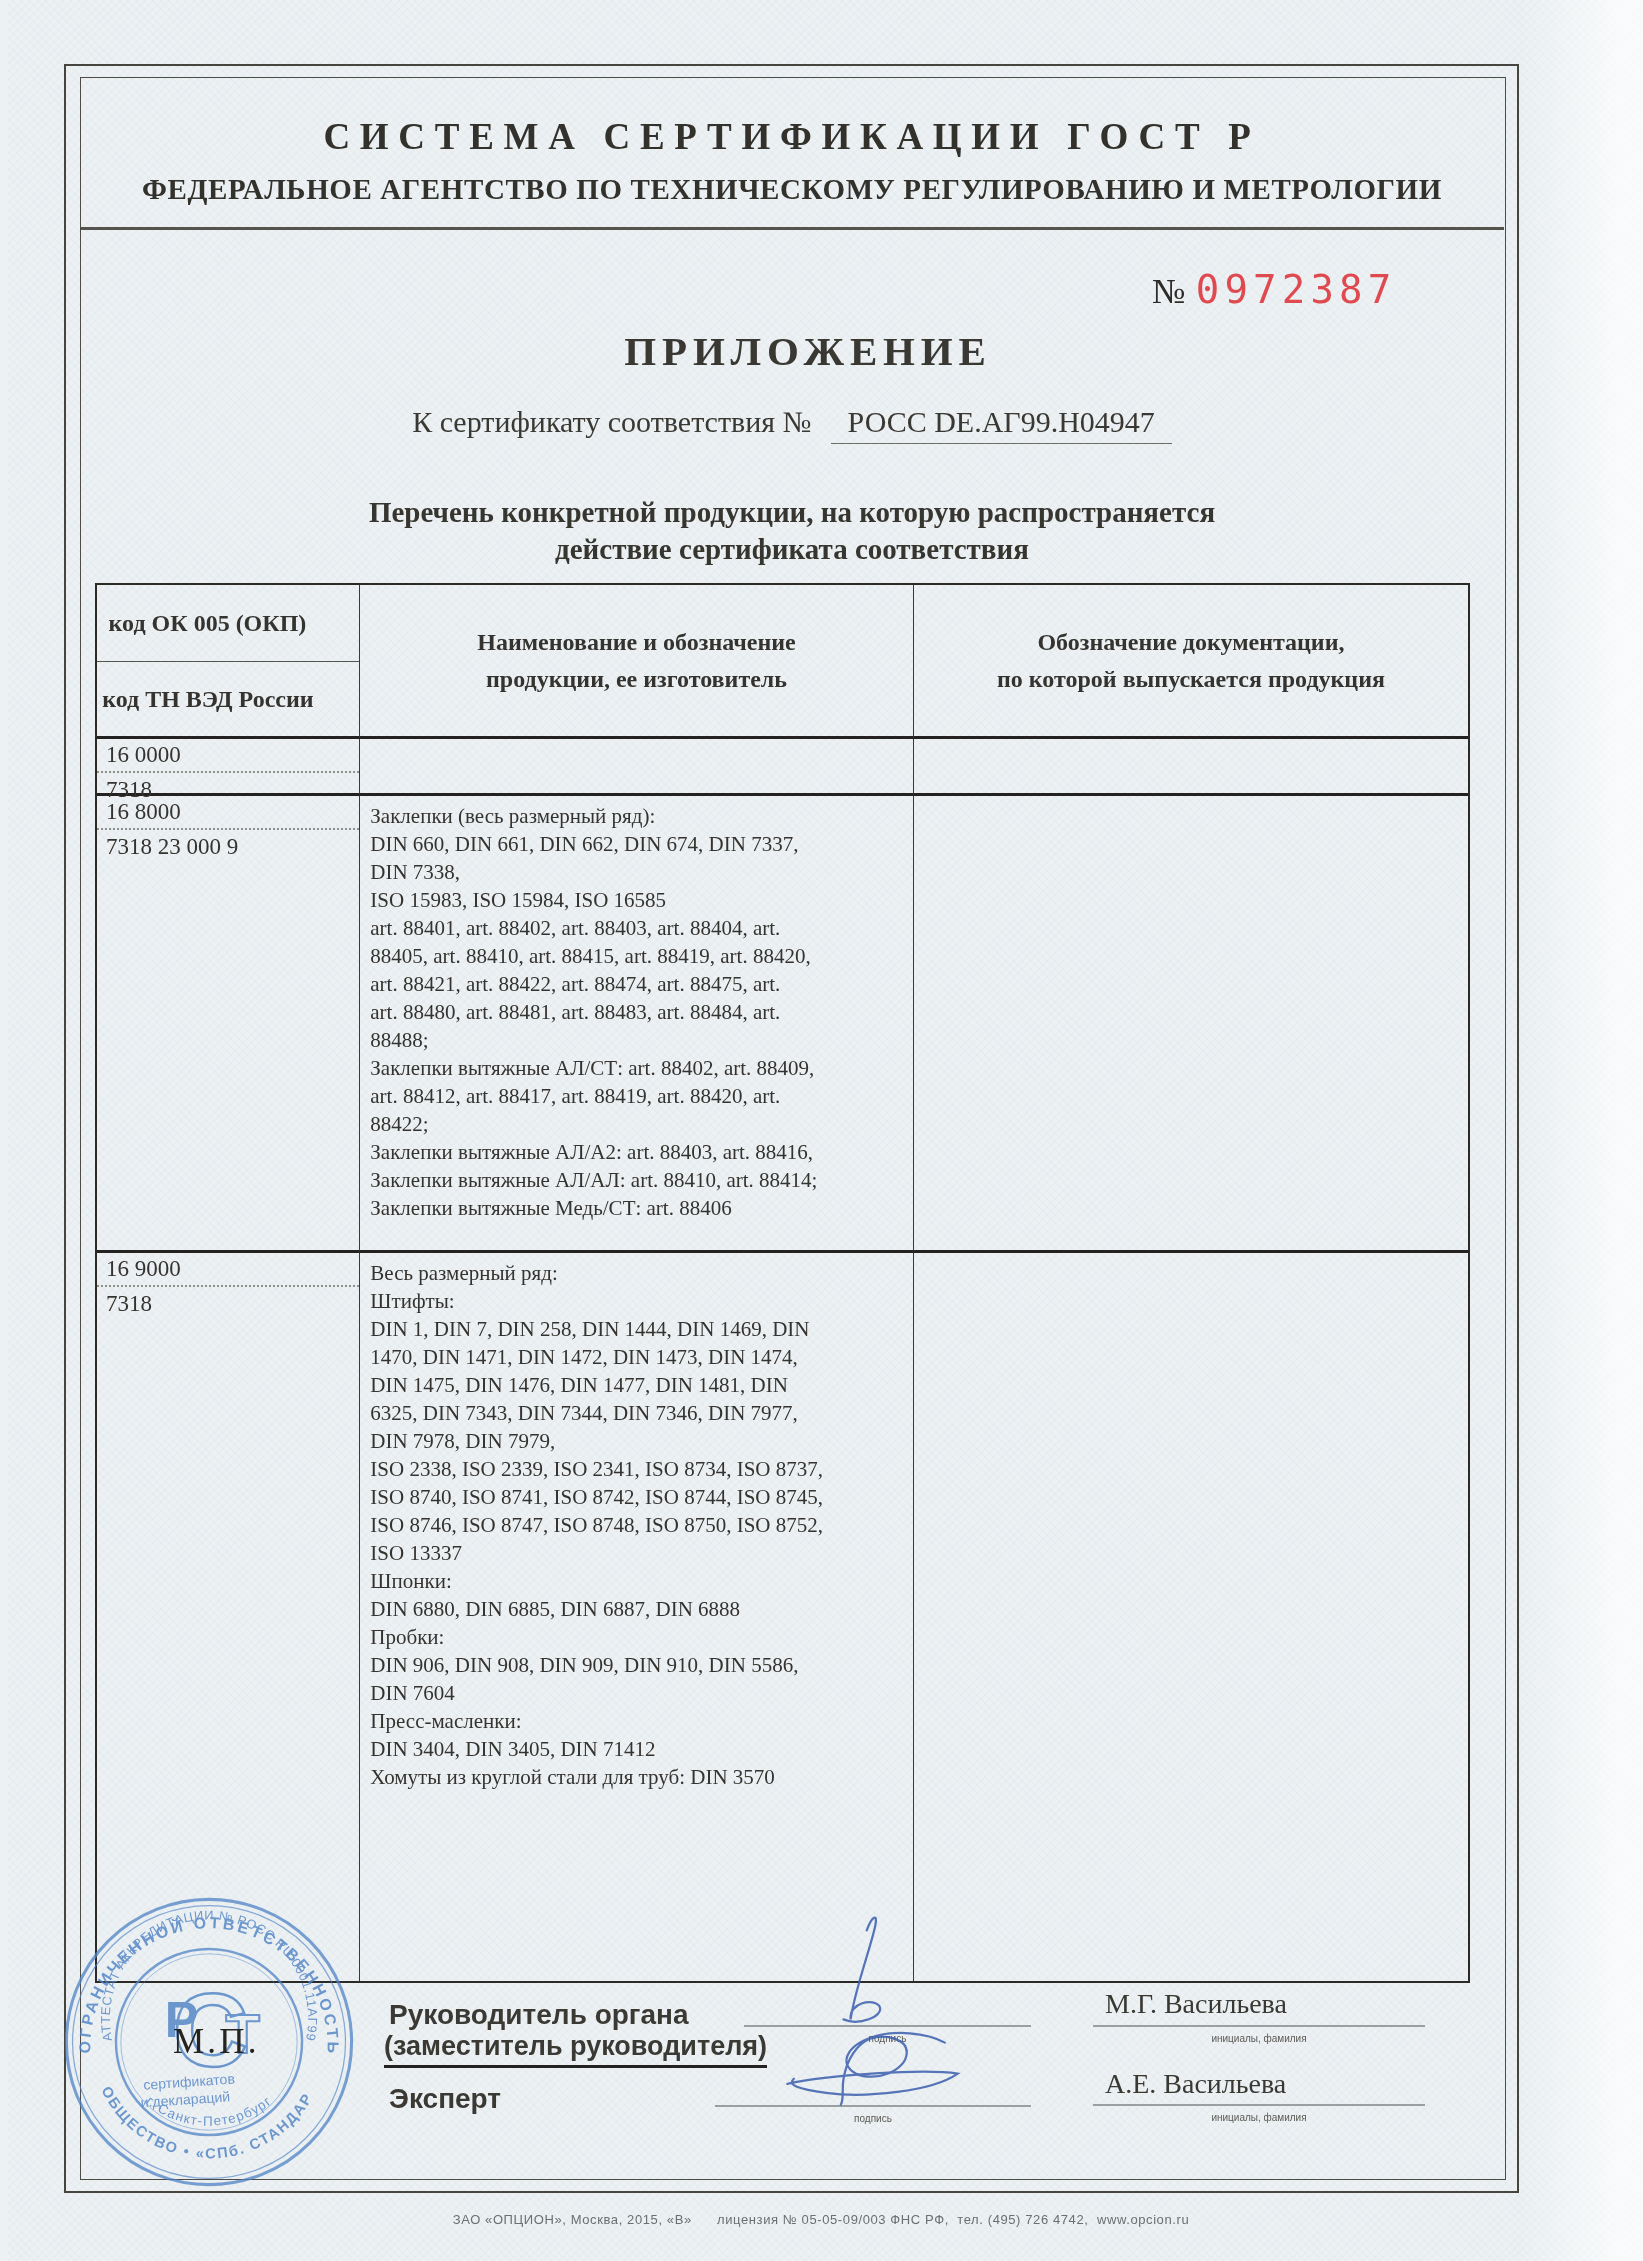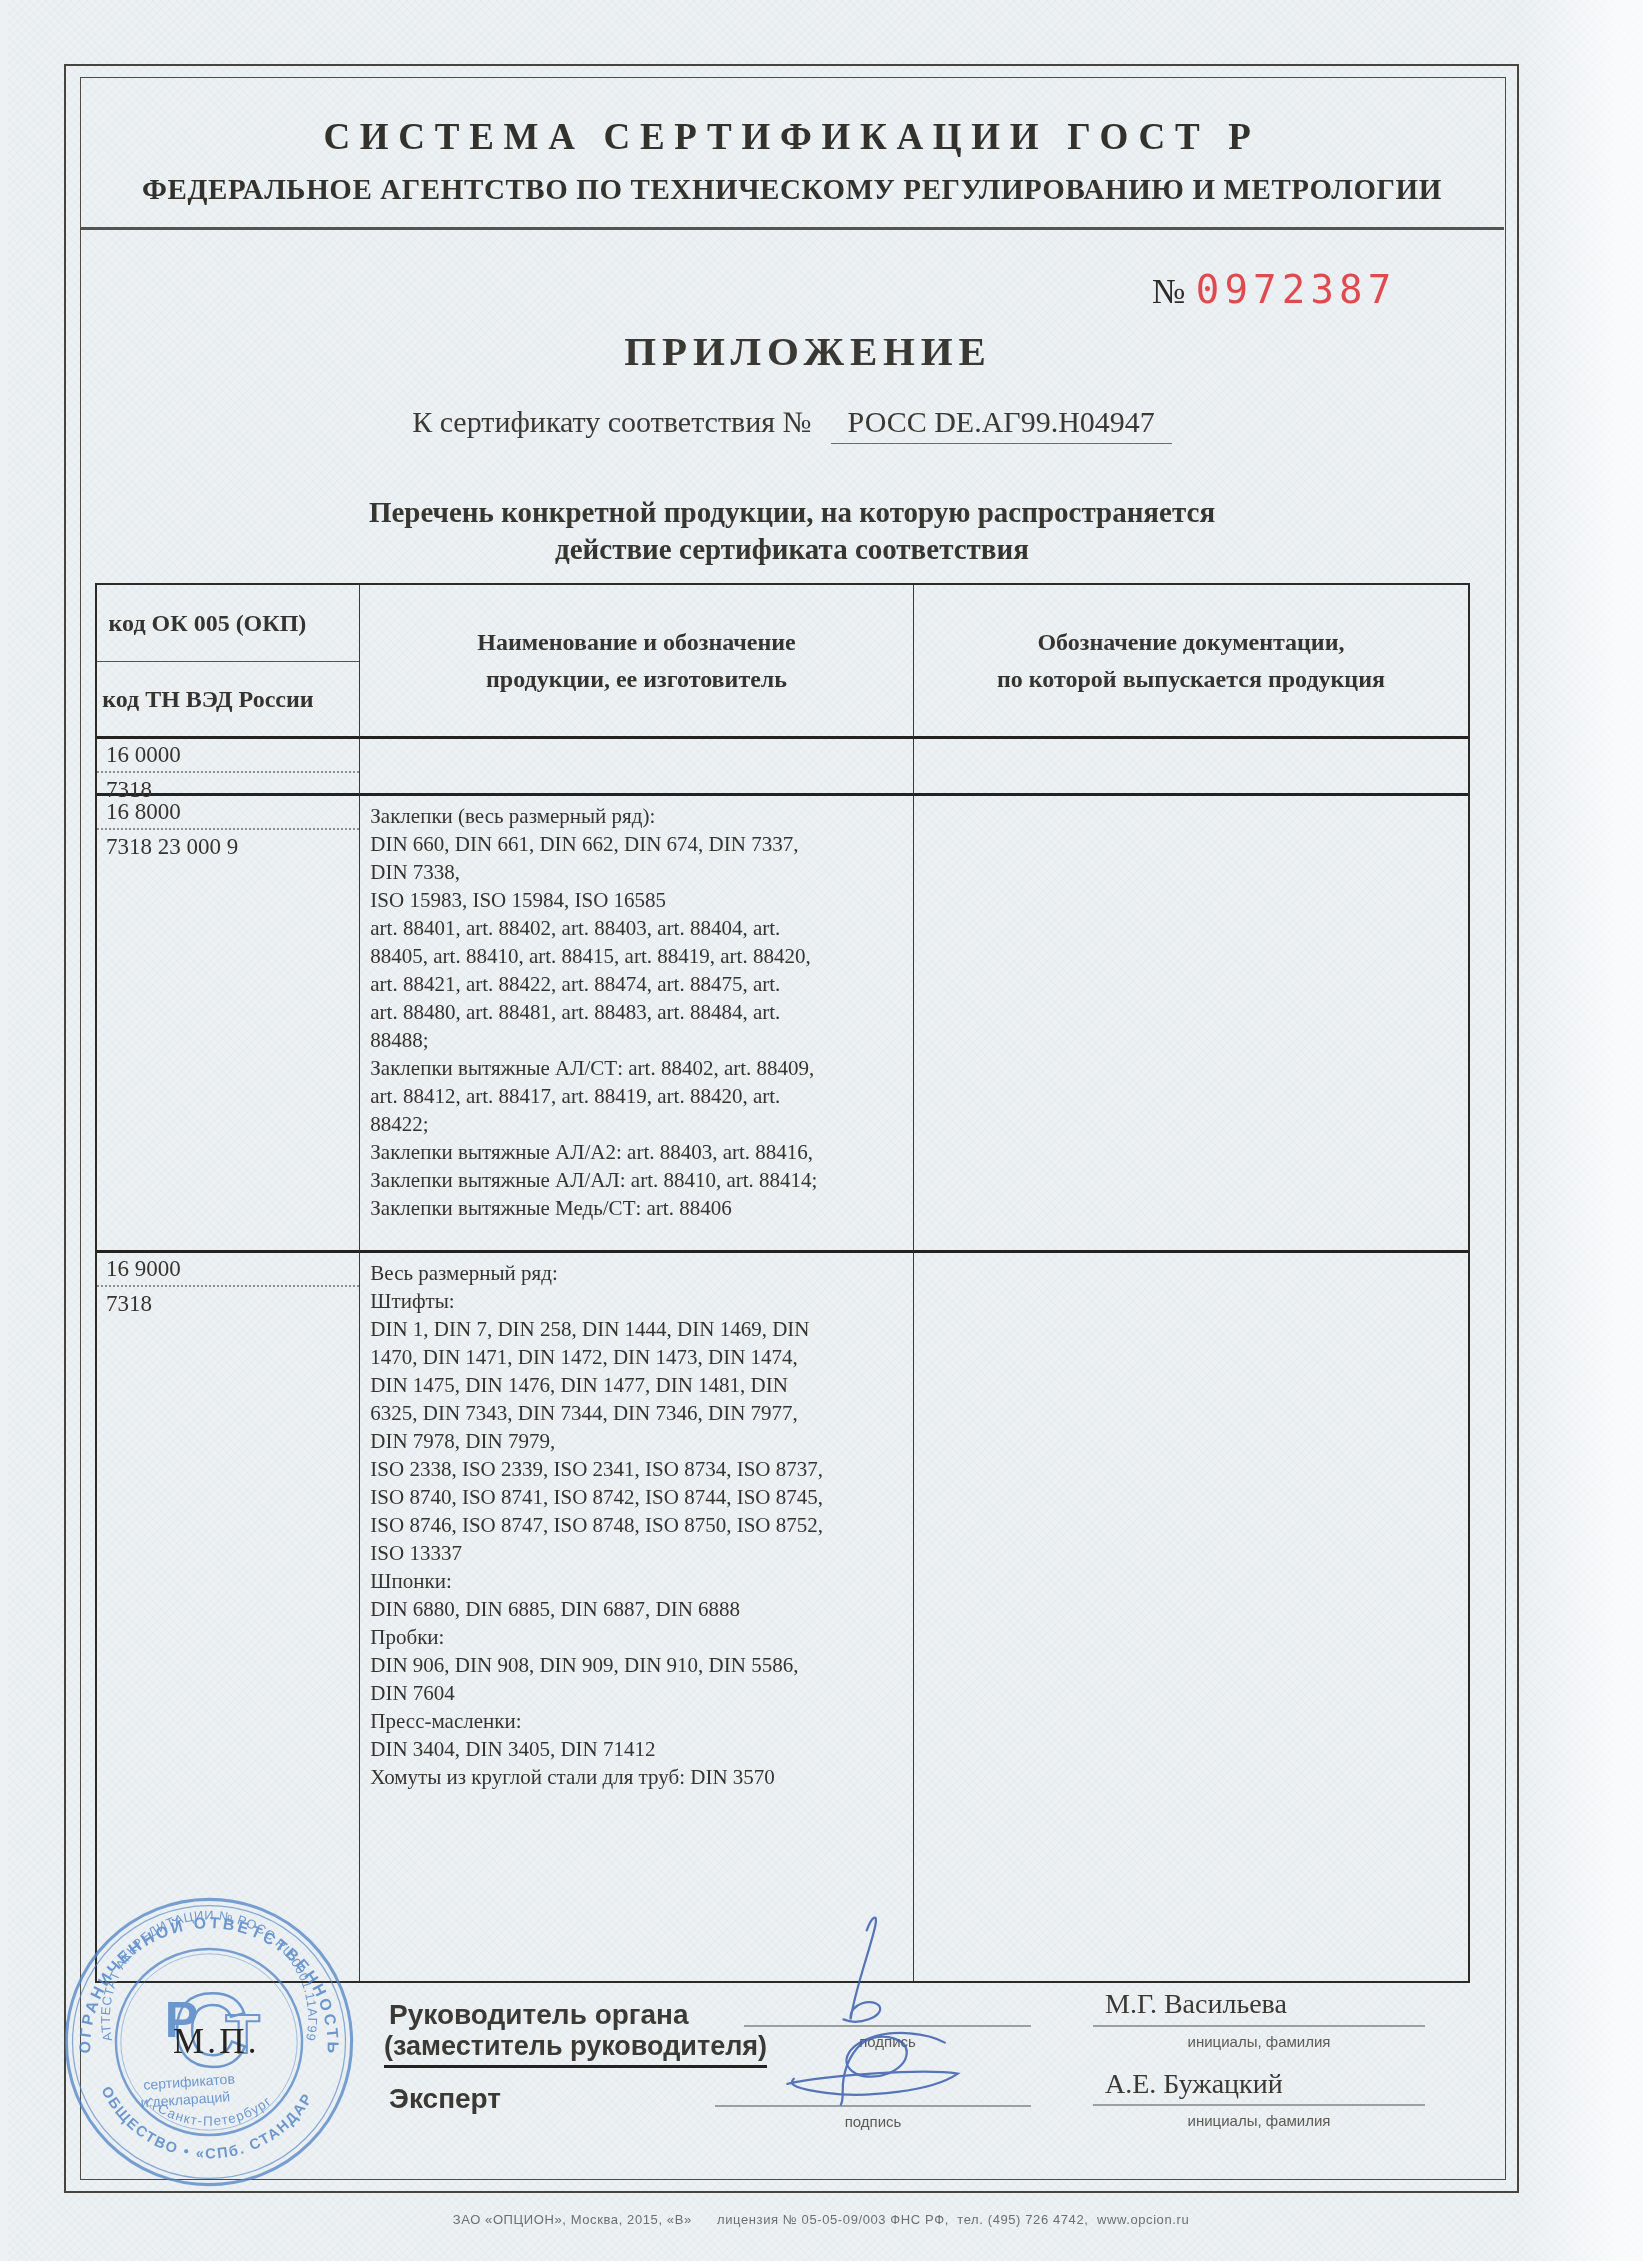--- a/index.html
+++ b/index.html
@@ -88,21 +88,21 @@
   .role2{position:absolute;left:376px;top:2031px;font-family:"Liberation Sans",sans-serif;font-size:27px;font-weight:bold;color:#3b3934;
          border-bottom:3.9px solid #232220;padding-bottom:2.6px;}
   .role3{position:absolute;left:381px;top:2083px;font-family:"Liberation Sans",sans-serif;font-size:28px;font-weight:bold;color:#3b3934;}
 
   .sline{position:absolute;height:1.9px;background:#9aa0a0;}
   .s1{left:736px;top:2025px;width:287px;}
   .s2{left:707px;top:2105px;width:316px;}
   .n1{left:1085px;top:2025px;width:332px;}
   .n2{left:1085px;top:2104px;width:332px;}
 
-  .caption{position:absolute;text-align:center;font-family:"Liberation Sans",sans-serif;font-size:15px;color:#5c5a55;}
+  .caption{position:absolute;text-align:center;font-family:"Liberation Sans",sans-serif;font-size:10px;color:#5c5a55;}
   .cap-s1{left:736px;width:287px;top:2033px;}
   .cap-s2{left:707px;width:316px;top:2113px;}
   .cap-n1{left:1085px;width:332px;top:2033px;}
   .cap-n2{left:1085px;width:332px;top:2112px;}
 
   .name{position:absolute;font-size:28px;color:#3a3833;}
   .name1{left:1097px;top:1988px;}
   .name2{left:1097px;top:2068px;}
 
   .mp{position:absolute;left:165px;top:2022px;font-size:35px;letter-spacing:3.2px;color:#252420;}
@@ -265,21 +265,21 @@
   <div class="sline n1"></div>
   <div class="sline s2"></div>
   <div class="sline n2"></div>
 
   <div class="caption cap-s1">подпись</div>
   <div class="caption cap-n1">инициалы, фамилия</div>
   <div class="caption cap-s2">подпись</div>
   <div class="caption cap-n2">инициалы, фамилия</div>
 
   <div class="name name1">М.Г. Васильева</div>
-  <div class="name name2">А.Е. Бужацкий</div>
+  <div class="name name2">А.Е. Васильева</div>
 
   <svg class="ink-svg" viewBox="0 0 700 420">
     <g fill="none" stroke="#3c5fae" stroke-width="3.5" stroke-linecap="round" opacity=".85">
       <path d="M 331,92 C 339,70 349,64 344,86 C 336,122 312,186 306,230 C 303,204 342,196 351,210 C 358,226 318,240 295,230"></path>
       <path d="M 452,266 C 424,250 372,246 338,258 C 298,272 288,300 314,314 C 344,328 392,310 393,282 C 394,260 360,252 336,260 C 316,268 300,292 295,322 C 292,340 296,352 291,362"></path>
       <path d="M 208,330 C 270,316 420,306 472,314 C 432,342 330,352 268,344 C 224,338 208,332 218,322"></path>
     </g>
   </svg>
 
   <div class="fineprint">ЗАО «ОПЦИОН», Москва, 2015, «В»      лицензия № 05-05-09/003 ФНС РФ,  тел. (495) 726 4742,  www.opcion.ru</div>

